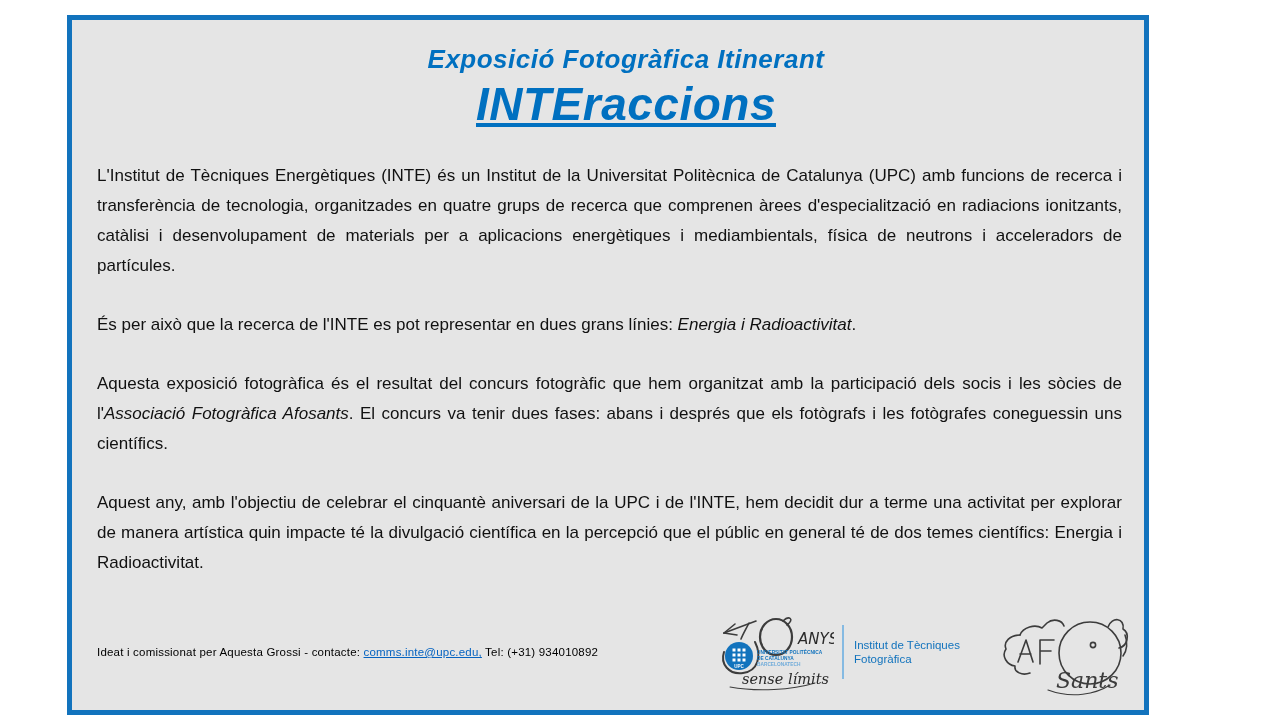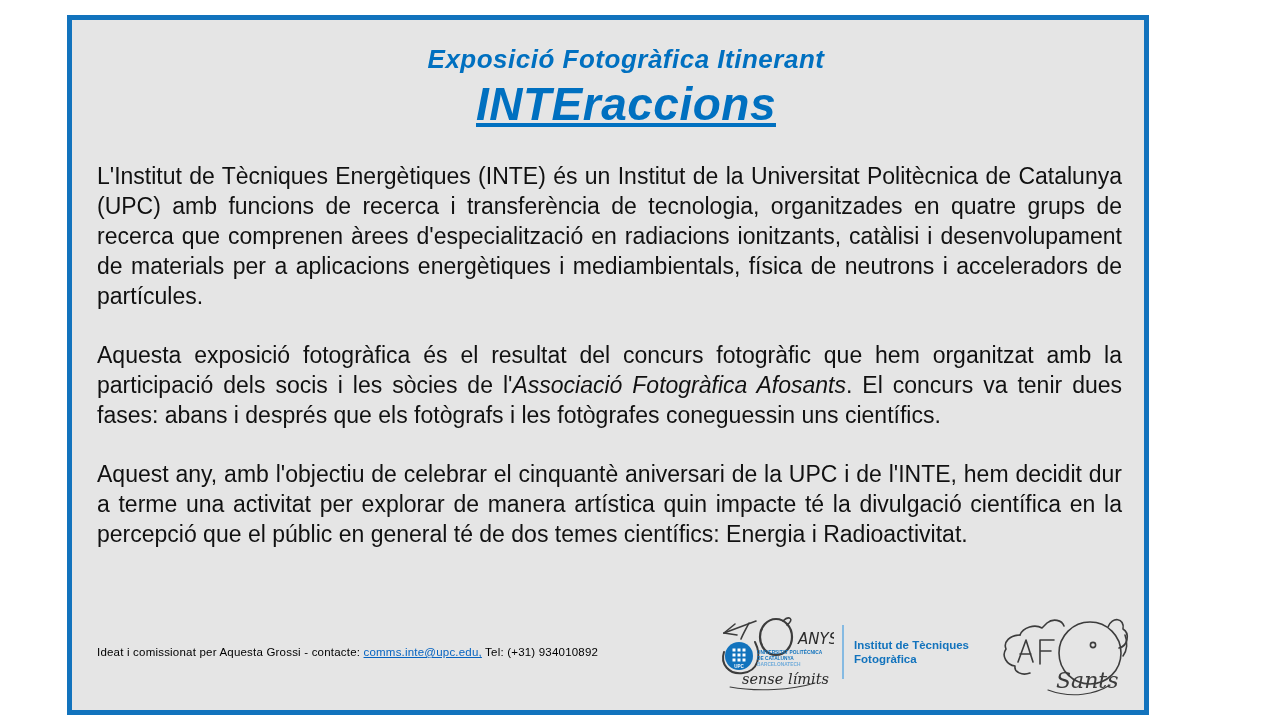--- a/index.html
+++ b/index.html
@@ -40,21 +40,21 @@
     font-size: 46px;
     font-weight: bold;
     font-style: italic;
     letter-spacing: 0.5px;
     margin: 3px 0 0 0;
     line-height: 52px;
     text-decoration: underline;
   }
   .body-text {
     margin: 31px 22px 0 25px;
-    font-size: 23px;
+    font-size: 17px;
     line-height: 30px;
     color: #111111;
     text-align: justify;
   }
   .body-text p { margin: 0 0 29px 0; }
   .body-text p.justify-last { text-align-last: justify; }
   .body-text em { font-style: italic; }
   .footer {
     position: absolute;
     left: 25px; right: 8px; bottom: 8px;
@@ -77,21 +77,21 @@
     align-items: center;
   }
   .logo-divider {
     width: 2px; height: 54px;
     background: #85bae2;
     margin: 0 10px 0 8px;
   }
   .inte-name {
     color: #1273bd;
     font-size: 11.5px;
-    font-weight: bold;
+    font-weight: normal;
     line-height: 14px;
     width: 120px;
   }
   .afosants-wrap { margin-left: 16px; }
   svg .sketch {
     fill: none;
     stroke: #3c3c3c;
     stroke-width: 1.6;
     stroke-linecap: round;
     stroke-linejoin: round;
@@ -103,20 +103,21 @@
 <div class="canvas">
   <div class="frame">
 
     <header class="header">
       <div class="subtitle">Exposició Fotogràfica Itinerant</div>
       <h1 class="title">INTEraccions</h1>
     </header>
 
     <main class="body-text">
       <p class="justify-last">L'Institut de Tècniques Energètiques (INTE) és un Institut de la Universitat Politècnica de Catalunya (UPC) amb funcions de recerca i transferència de tecnologia, organitzades en quatre grups de recerca que comprenen àrees d'especialització en radiacions ionitzants, catàlisi i desenvolupament de materials per a aplicacions energètiques i mediambientals, física de neutrons i acceleradors de partícules.</p>
+      <p><span>És per això que la recerca de l'INTE es pot representar en dues grans línies: </span><em>Energia i Radioactivitat</em><span>.</span></p>
       <p><span>Aquesta exposició fotogràfica és el resultat del concurs fotogràfic que hem organitzat amb la participació dels socis i les sòcies de l'</span><em>Associació Fotogràfica Afosants</em><span>. El concurs va tenir dues fases: abans i després que els fotògrafs i les fotògrafes coneguessin uns científics.</span></p>
       <p>Aquest any, amb l'objectiu de celebrar el cinquantè aniversari de la UPC i de l'INTE, hem decidit dur a terme una activitat per explorar de manera artística quin impacte té la divulgació científica en la percepció que el públic en general té de dos temes científics: Energia i Radioactivitat.</p>
     </main>
 
     <footer class="footer">
       <div class="credit"><span>Ideat i comissionat per Aquesta Grossi - contacte: </span><a class="email" href="#">comms.inte@upc.edu,</a><span> Tel: (+31) 934010892</span></div>
 
       <div class="logos">
 
         <svg width="122" height="78" viewBox="0 0 122 78">

